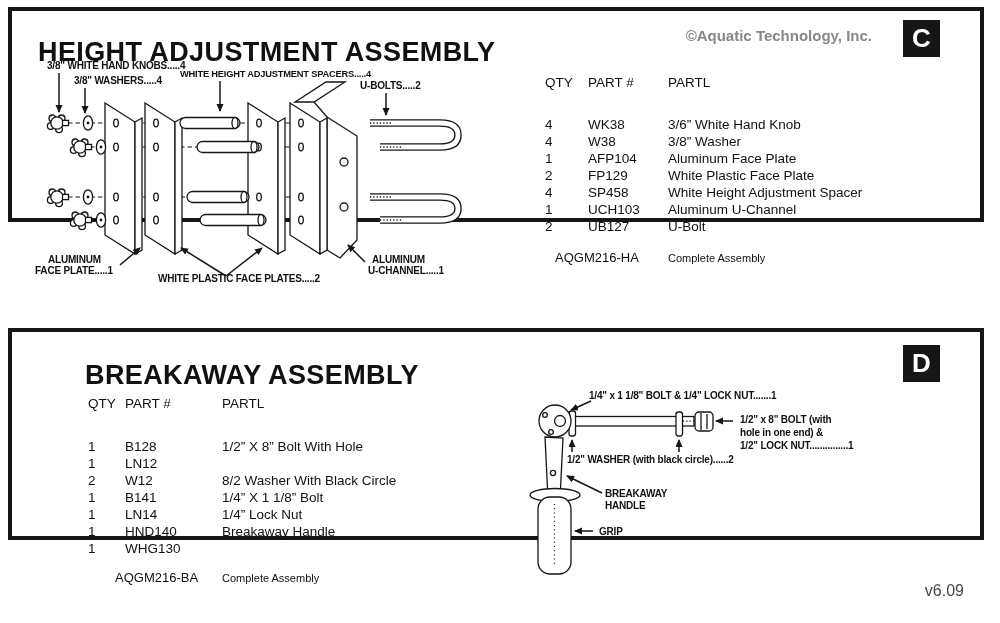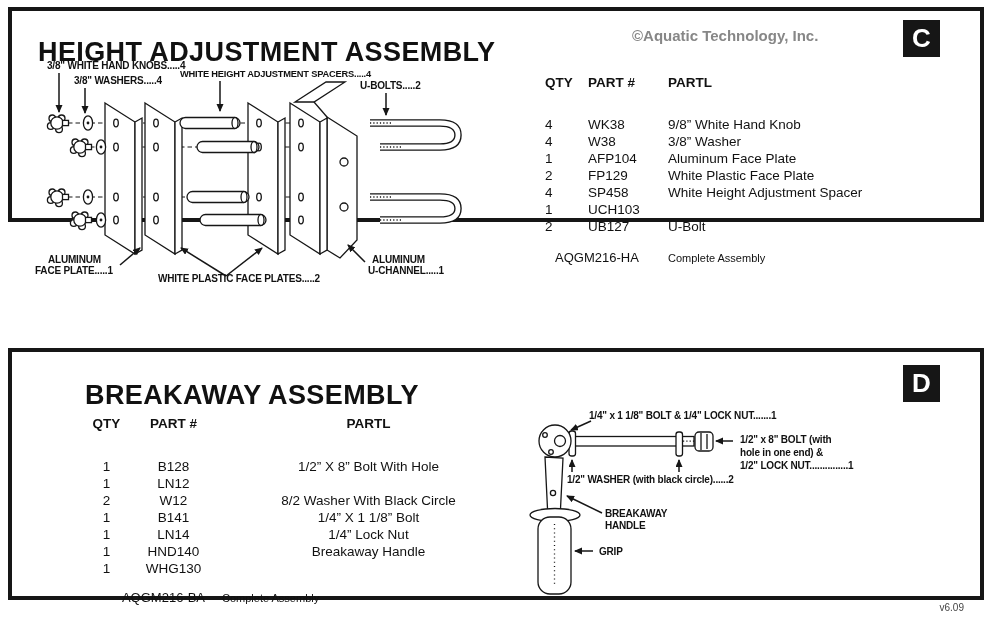--- a/index.html
+++ b/index.html
@@ -5,61 +5,61 @@
   html,body{margin:0;padding:0;}
   body{
     width:1000px;height:623px;position:relative;background:#ffffff;
     font-family:"Liberation Sans",sans-serif;color:#111;overflow:hidden;
   }
   .panel{
     position:absolute;left:8px;width:976px;background:#fff;
     border:4px solid #161616;box-sizing:border-box;
   }
   .panel-c{top:7px;height:215px;}
-  .panel-d{top:348px;height:252px;text-align:center;}
+  .panel-d{top:328px;height:212px;}
   .title{
     position:absolute;font-size:27px;font-weight:bold;letter-spacing:.4px;
     white-space:nowrap;
   }
   .panel-c .title{left:26px;top:8px;}
   .panel-d .title{left:73px;top:10px;}
   .copyright{
-    position:absolute;left:620px;top:16px;width:240px;text-align:left;
+    position:absolute;left:620px;top:16px;width:240px;text-align:right;
     font-size:15px;font-weight:bold;color:#878787;white-space:nowrap;
   }
   .tagbox{
     position:absolute;left:891px;width:37px;height:37px;background:#161616;
     color:#fff;font-size:26px;font-weight:bold;display:flex;
     align-items:center;justify-content:center;
   }
   .panel-c .tagbox{top:9px;}
   .panel-d .tagbox{top:13px;}
 
   .parts{position:absolute;font-size:13.5px;}
   .parts-c{left:529px;top:63px;width:430px;}
   .parts-d{left:73px;top:63px;width:430px;}
   .prow{display:flex;height:17px;line-height:17px;white-space:nowrap;}
-  .hdr{font-weight:bold;}
+  .hdr{font-weight:normal;}
   .rows{margin-top:25px;}
   .parts-d .rows{margin-top:26px;}
   .parts-c .qty{width:47px;padding-left:4px;box-sizing:border-box;}
   .parts-c .part{width:80px;}
   .parts-d .qty{width:40px;padding-left:3px;box-sizing:border-box;}
   .parts-d .part{width:97px;}
   .desc{flex:1;}
 
   .assembly{position:absolute;display:flex;align-items:baseline;white-space:nowrap;}
   .assembly .code{font-size:13px;font-weight:normal;width:97px;}
   .assembly .adesc{font-size:11px;}
   .panel-c .assembly{left:543px;top:239px;}
   .panel-c .assembly .adesc{margin-left:16px;}
   .panel-d .assembly{left:103px;top:238px;}
   .panel-d .assembly .adesc{margin-left:10px;}
 
-  .version{position:absolute;right:16px;top:250px;font-size:10px;color:#454545;}
+  .version{position:absolute;right:16px;top:250px;font-size:16px;color:#454545;}
 
   .diagram{position:absolute;}
   .diagram-c{left:18px;top:44px;}
   .diagram-d{left:493px;top:53px;}
 
   .diagram rect,.diagram circle,.diagram ellipse,.diagram polygon,.diagram path{
     fill:#fff;stroke:#161616;stroke-width:1.3;
   }
   .diagram line{stroke:#161616;stroke-width:1.3;}
   .dash line{stroke-dasharray:4.5 3;stroke-width:1;}
@@ -194,21 +194,21 @@
     <div class="parts parts-c">
       <div class="prow hdr">
         <span class="qty">QTY</span>
         <span class="part">PART #</span>
         <span class="desc">PARTL</span>
       </div>
       <div class="rows">
         <div class="prow">
             <span class="qty">4</span>
             <span class="part">WK38</span>
-            <span class="desc">9/8” White Hand Knob</span>
+            <span class="desc">3/6” White Hand Knob</span>
           </div>
         <div class="prow">
             <span class="qty">4</span>
             <span class="part">W38</span>
             <span class="desc">3/8” Washer</span>
           </div>
         <div class="prow">
             <span class="qty">1</span>
             <span class="part">AFP104</span>
             <span class="desc">Aluminum Face Plate</span>
@@ -219,20 +219,21 @@
             <span class="desc">White Plastic Face Plate</span>
           </div>
         <div class="prow">
             <span class="qty">4</span>
             <span class="part">SP458</span>
             <span class="desc">White Height Adjustment Spacer</span>
           </div>
         <div class="prow">
             <span class="qty">1</span>
             <span class="part">UCH103</span>
+            <span class="desc">Aluminum U-Channel</span>
           </div>
         <div class="prow">
             <span class="qty">2</span>
             <span class="part">UB127</span>
             <span class="desc">U-Bolt</span>
           </div>
       </div>
     </div>
 
     <div class="assembly">

